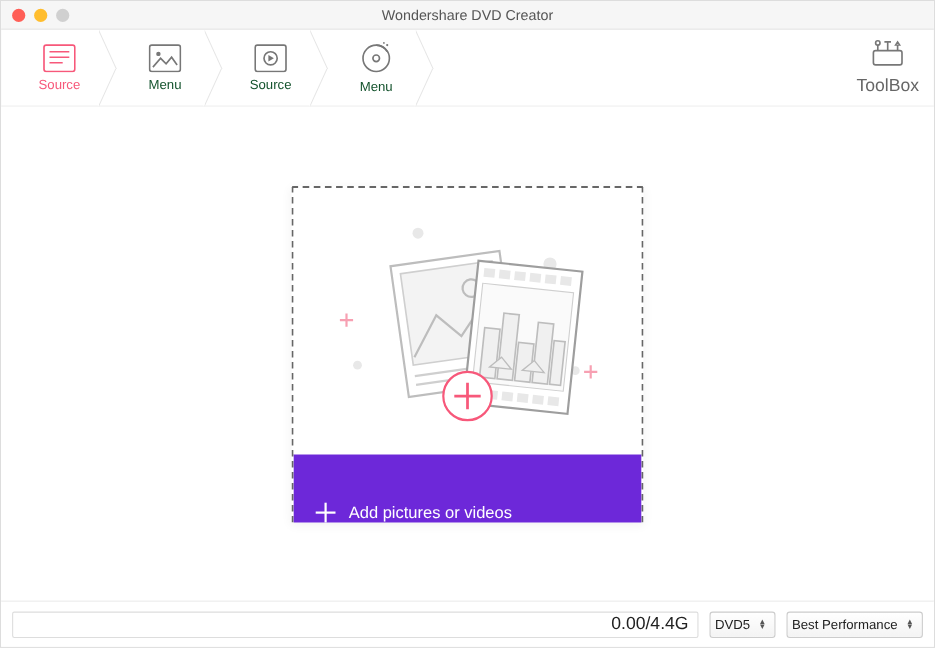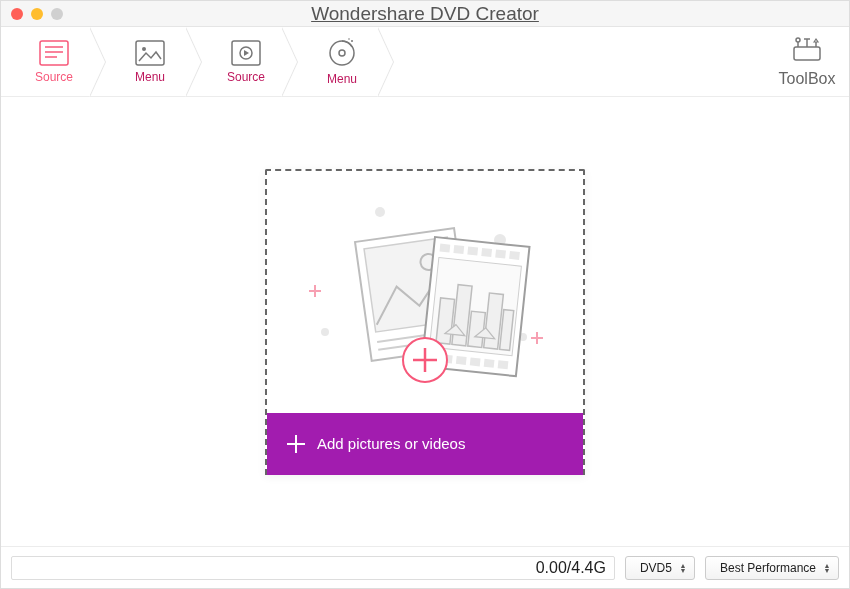--- a/index.html
+++ b/index.html
@@ -33,24 +33,23 @@
       height: 12px;
       border-radius: 50%;
     }
     .tl-close { background: #ff5f57; }
     .tl-min { background: #ffbd2e; }
     .tl-max { background: #d0d0d0; }
     .app-title {
       position: absolute;
       left: 0; right: 0;
       text-align: center;
-      font-size: 19px;
+      font-size: 13px;
       color: #555;
       pointer-events: none;
-      text-decoration: underline;
     }
 
     
     .toolbar {
       height: 70px;
       border-bottom: 1px solid #ececec;
       display: flex;
       align-items: center;
       padding: 0 12px;
     }
@@ -66,21 +65,21 @@
       display: flex;
       flex-direction: column;
       align-items: center;
       justify-content: center;
       gap: 4px;
       cursor: pointer;
     }
     .step svg { display: block; }
     .step-label {
       font-size: 12px;
-      color: #be185d;
+      color: #14532d;
     }
     .step.active .step-label { color: #f7587a; }
     .step-divider {
       width: 14px;
       height: 100%;
       position: relative;
     }
     .step-divider::before {
       content: '';
       position: absolute;
@@ -136,24 +135,24 @@
     .dropzone-illustration {
       height: 242px;
       display: flex;
       align-items: center;
       justify-content: center;
       background: #fff;
       position: relative;
     }
     .dropzone-bar {
       height: 62px;
-      background: #a21caf;
+      background: #6d28d9;
       color: #fff;
       display: flex;
-      align-items: center;
+      align-items: flex-end;
       padding: 0 20px;
       gap: 12px;
       font-size: 15px;
       cursor: pointer;
     }
     .plus-icon {
       width: 18px;
       height: 18px;
       position: relative;
     }
@@ -192,21 +191,21 @@
       color: #222;
       background: #fff;
     }
     .selectbox {
       height: 24px;
       border: 1px solid #ccc;
       border-radius: 3px;
       background: linear-gradient(#fff,#f3f3f3);
       display: flex;
       align-items: center;
-      padding: 0 6px 0 14px;
+      padding: 0 6px 0 4px;
       font-size: 12px;
       color: #222;
       cursor: pointer;
       gap: 6px;
     }
     .stepper-arrows {
       width: 10px;
       display: flex;
       flex-direction: column;
       align-items: center;

